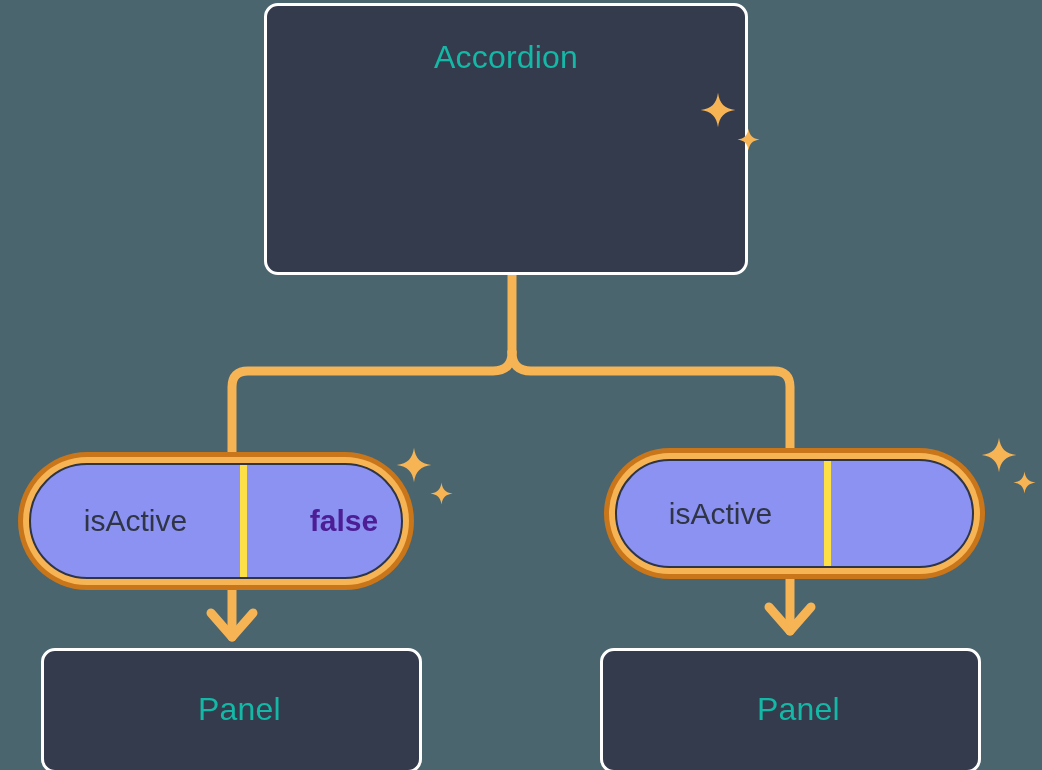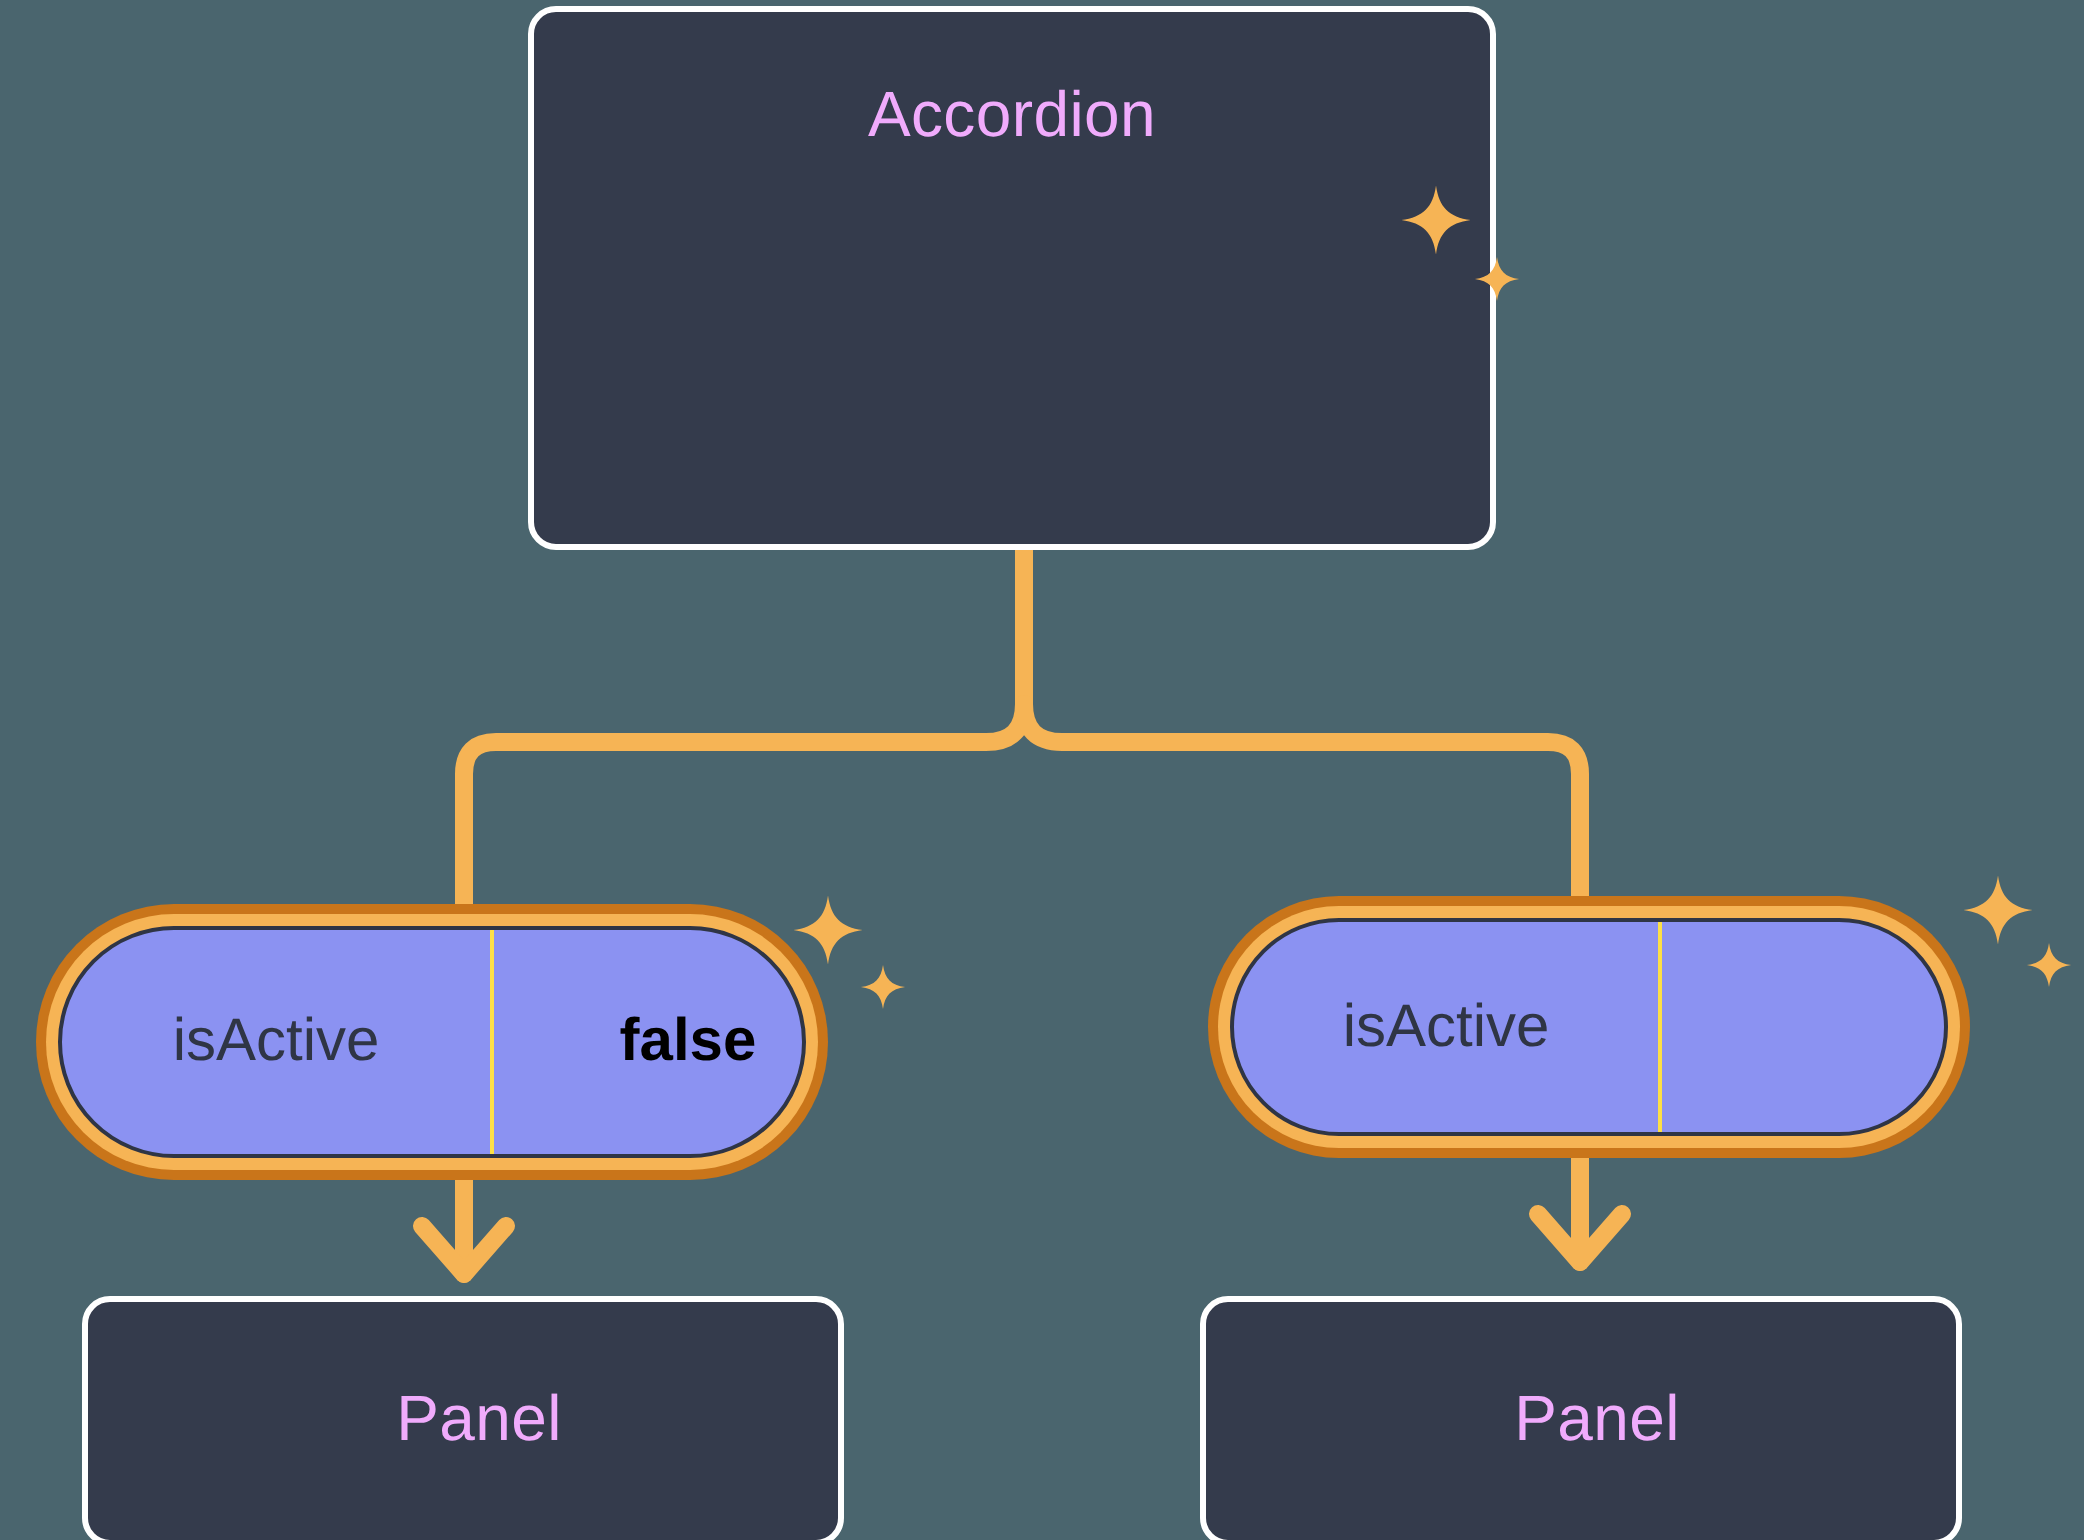--- a/index.html
+++ b/index.html
@@ -37,21 +37,21 @@
     box-sizing: border-box;
     background: #343b4c;
     border: 3px solid #ffffff;
     border-radius: 14px;
   }
   .comp-title {
     position: absolute;
     left: 0;
     right: 0;
     text-align: center;
-    color: #f0abfc;
+    color: #14b8a6;
     font-size: 32px;
     font-weight: 400;
     letter-spacing: 0.2px;
     white-space: nowrap;
   }
 
   #accordion-card {
     left: 264px;
     top: 3px;
     width: 484px;
@@ -148,24 +148,24 @@
   }
   .pill-state .pill-body {
     left: 11px; top: 11px; right: 11px; bottom: 11px;
     background: #8b92f2;
     border: 2px solid #2f3545;
   }
   .pill-state .pill-key {
     color: #2f3545;
     font-size: 30px;
     font-weight: 400;
-    border-right: 2px solid #fde047;
+    border-right: 7px solid #fde047;
   }
   .pill-state .pill-val {
-    color: #000000;
+    color: #4c1d95;
     font-size: 30px;
     font-weight: 700;
     padding-left: 40px;
   }
 
   #state-is-active-left {
     left: 18px;  top: 452px; width: 396px; height: 138px;
   }
   #state-is-active-left .pill-key { flex: 0 0 216px; }
   #state-is-active-left .pill-val { flex: 1 1 auto; }

